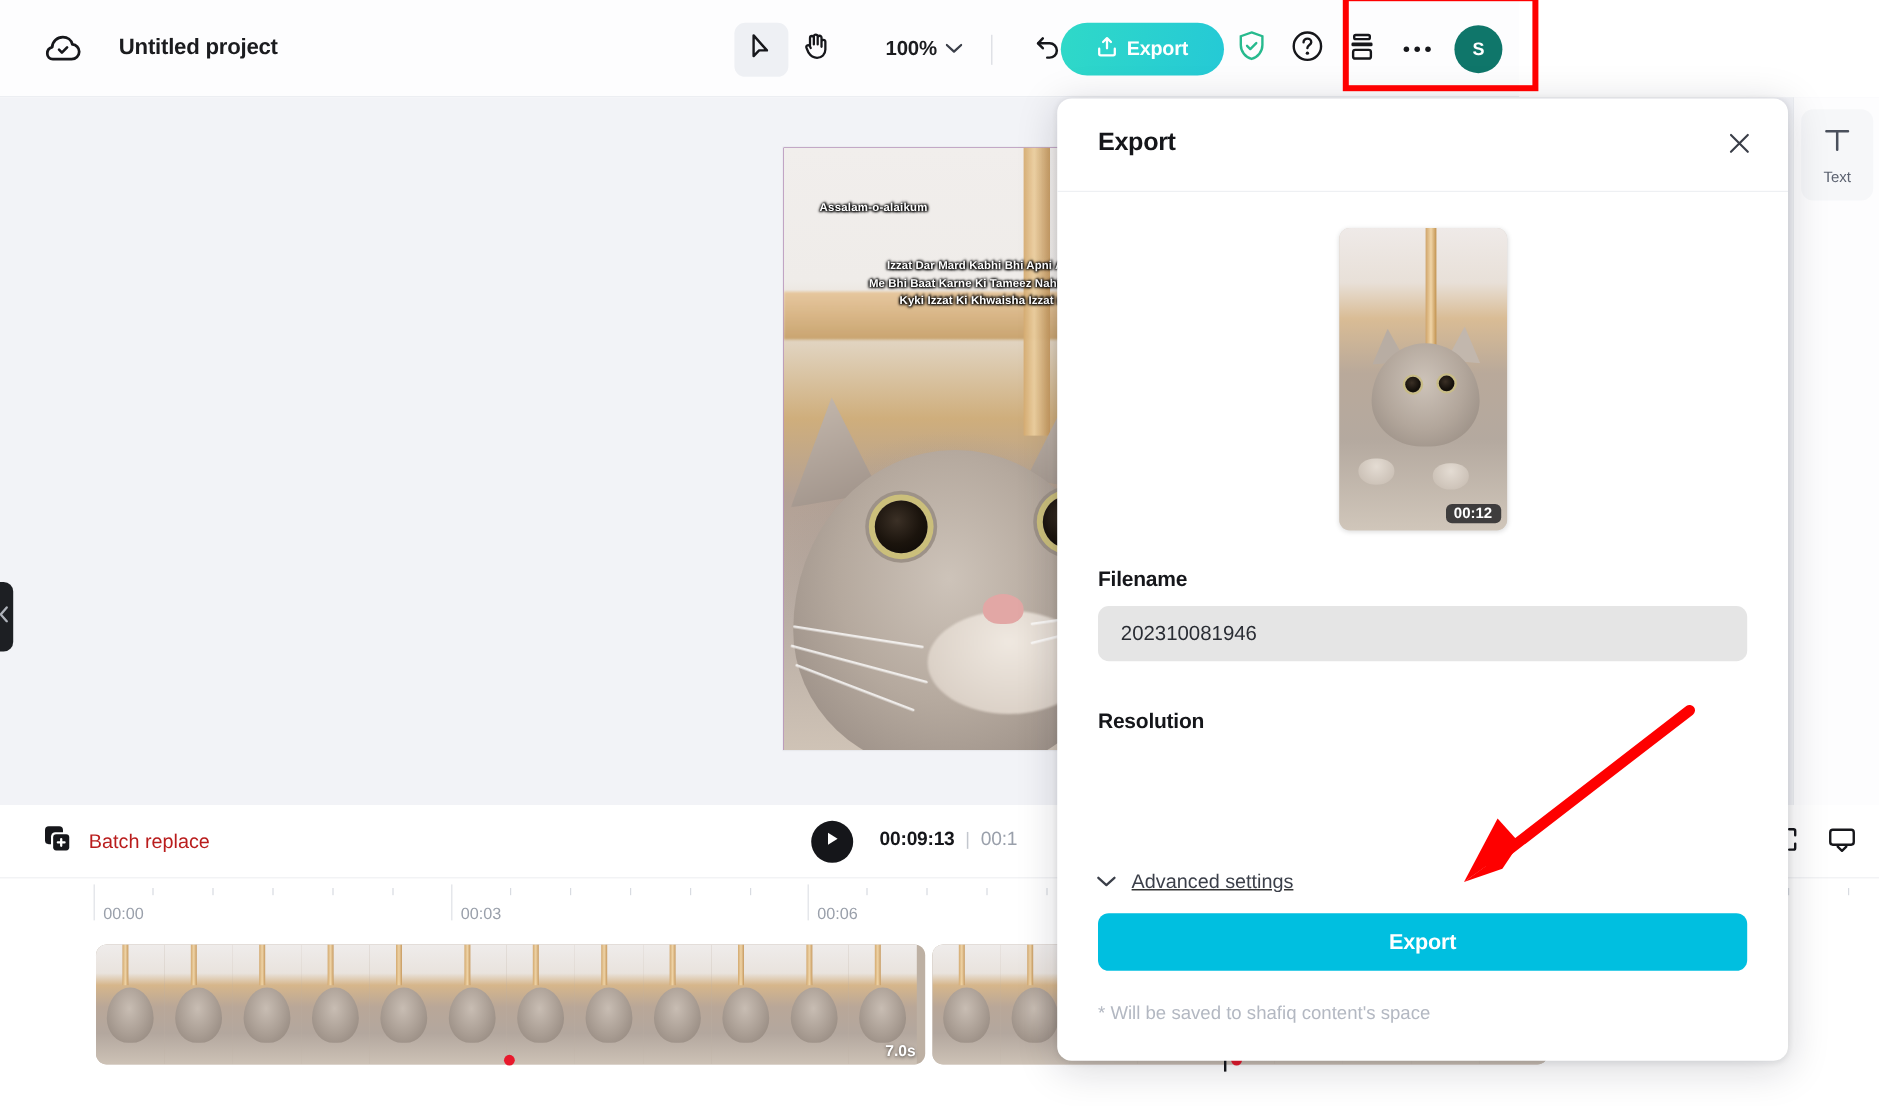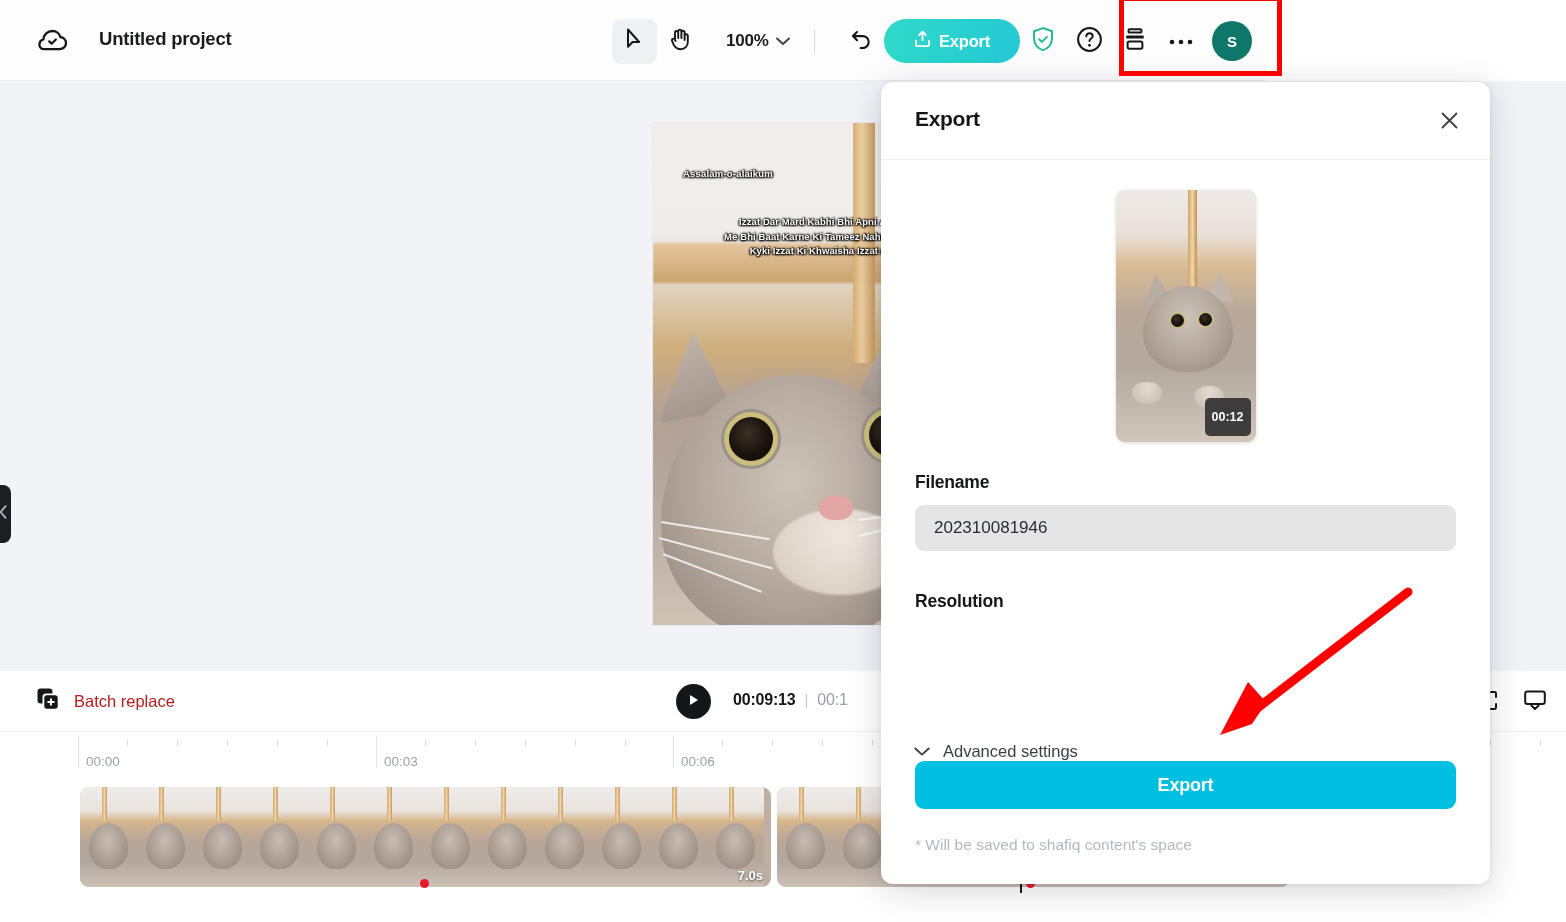--- a/index.html
+++ b/index.html
@@ -23,21 +23,21 @@
     position: absolute; left: 99px; top: 28px;
     font-size: 18.5px; font-weight: bold; color: #1b1c1f; letter-spacing: -0.2px;
   }
 
   .center-tools { position: absolute; left: 612px; top: 18px; height: 46px; display: flex; align-items: center; }
   .tool-btn {
     width: 45px; height: 45px; border-radius: 9px; display: flex;
     align-items: center; justify-content: center; cursor: pointer; background: transparent;
   }
   .tool-btn.active { background: #eef0f4; }
-  .zoom-ctl { display: flex; align-items: center; gap: 7px; margin-left: 24px; cursor: pointer; }
+  .zoom-ctl { display: flex; align-items: center; gap: 7px; margin-left: 36px; cursor: pointer; }
   .zoom-val { font-size: 17px; font-weight: bold; color: #1b1c1f; letter-spacing: -0.2px; }
   .vdiv { width: 1px; height: 25px; background: #d7dae0; margin: 0 24px; }
   .undo-redo { display: flex; align-items: center; gap: 16px; }
 
   .right-tools { position: absolute; right: 14px; top: 16px; height: 50px; display: flex; align-items: center; gap: 0; }
   .export-top {
     width: 136px; height: 44px; border-radius: 22px;
     background: linear-gradient(100deg,#2fd9c8 0%, #25c9d6 100%);
     display: flex; align-items: center; justify-content: center; gap: 8px;
     color: #fff; font-size: 16.5px; font-weight: bold; cursor: pointer; border: none;
@@ -207,33 +207,33 @@
      background: radial-gradient(ellipse at 48% 38%, #cdc3b9 0%, #b2a69b 52%, #90857c 100%); }
   .t-earl { position:absolute; left: 28px; top: 84px; width: 28px; height: 30px;
      background:#b8ada3; clip-path: polygon(46% 0%, 100% 90%, 0% 100%); }
   .t-earr { position:absolute; left: 90px; top: 82px; width: 28px; height: 32px;
      background:#c2b7ad; clip-path: polygon(54% 0%, 100% 96%, 0% 88%); }
   .t-eye { position:absolute; width: 13px; height: 13px; border-radius: 50%;
      background: radial-gradient(circle at 42% 38%, #3a2f25 0%, #14100b 60%); box-shadow: 0 0 0 2px #c8bc86; }
   .t-paw { position:absolute; width: 30px; height: 22px; border-radius: 46% 46% 50% 50%;
      background: radial-gradient(ellipse at 50% 30%, #e4dcd3, #c4b9ae); }
   .thumb-dur {
-    position: absolute; right: 5px; bottom: 6px; padding: 12px 7px; border-radius: 5px;
+    position: absolute; right: 5px; bottom: 6px; padding: 1px 7px; border-radius: 5px;
     background: rgba(38,38,40,.85); color: #fff; font-size: 12.5px; font-weight: bold;
   }
 
   .field-label { position: absolute; left: 34px; font-size: 17.5px; font-weight: bold; color: #15161a; letter-spacing: -0.2px; }
   .field-box {
     position: absolute; left: 34px; width: 541px; height: 46px; border-radius: 9px;
     background: #e5e5e5; display: flex; align-items: center; padding: 0 19px; cursor: text;
   }
   .field-val { font-size: 17px; color: #2a2d34; }
   .select-box { cursor: pointer; justify-content: space-between; padding-right: 17px; }
 
-  .advanced { position: absolute; left: 33px; top: 660px; display: flex; align-items: center; gap: 13px; cursor: pointer; }
+  .advanced { position: absolute; left: 33px; top: 644px; display: flex; align-items: center; gap: 13px; cursor: pointer; text-decoration: underline; }
   .adv-label { font-size: 16.5px; color: #3b3f49; }
 
   .export-main {
     position: absolute; left: 34px; top: 679px; width: 541px; height: 48px; border-radius: 9px;
     background: #00bfe0; border: none; color: #fff; font-size: 18px; font-weight: bold;
     cursor: pointer; letter-spacing: -0.2px;
   }
   .note { position: absolute; left: 34px; top: 754px; font-size: 15.5px; color: #b3b8c2; }
 
   .arrow-svg { position: absolute; left: 1180px; top: 580px; z-index: 70; pointer-events: none; }
@@ -373,20 +373,30 @@
         <div class="whisk" style="left:206px;top:396px; width:70px; transform:rotate(-8deg);"></div>
         <div class="whisk" style="left:206px;top:412px; width:66px; transform:rotate(-14deg);"></div>
       </div>
       <div class="cap-top">Assalam-o-alaikum</div>
       <div class="cap-body" style="white-space:pre-line">Izzat Dar Mard Kabhi Bhi Apni Aurat Sy
 Me Bhi Baat Karne Ki Tameez Nahi Bhulta,
 Kyki Izzat Ki Khwaisha Izzat Krne Me</div>
     </div>
   </div>
 
+  <div class="right-rail">
+    <div class="rail-item">
+      <span>
+        <svg width="26" height="26" viewBox="0 0 26 26">
+            <path d="M4 5.4h18M13 5.4v15.4" fill="none" stroke="#4a505c" stroke-width="2.1" stroke-linecap="round"></path>
+          </svg>
+      </span>
+      <span class="rail-label">Text</span>
+    </div>
+  </div>
 
   <div class="timeline">
     <div class="tl-head">
       <div class="batch">
         <span>
           <svg width="25" height="25" viewBox="0 0 25 25">
               <rect x="1.5" y="1.5" width="15" height="15" rx="3.2" fill="#16171b"></rect>
               <rect x="6.5" y="6.5" width="17" height="17" rx="3.6" fill="#fff"></rect>
               <rect x="8.3" y="8.3" width="13.4" height="13.4" rx="2.6" fill="#16171b"></rect>
               <path d="M15 12.2v5.6M12.2 15h5.6" stroke="#fff" stroke-width="1.9" stroke-linecap="round"></path>

